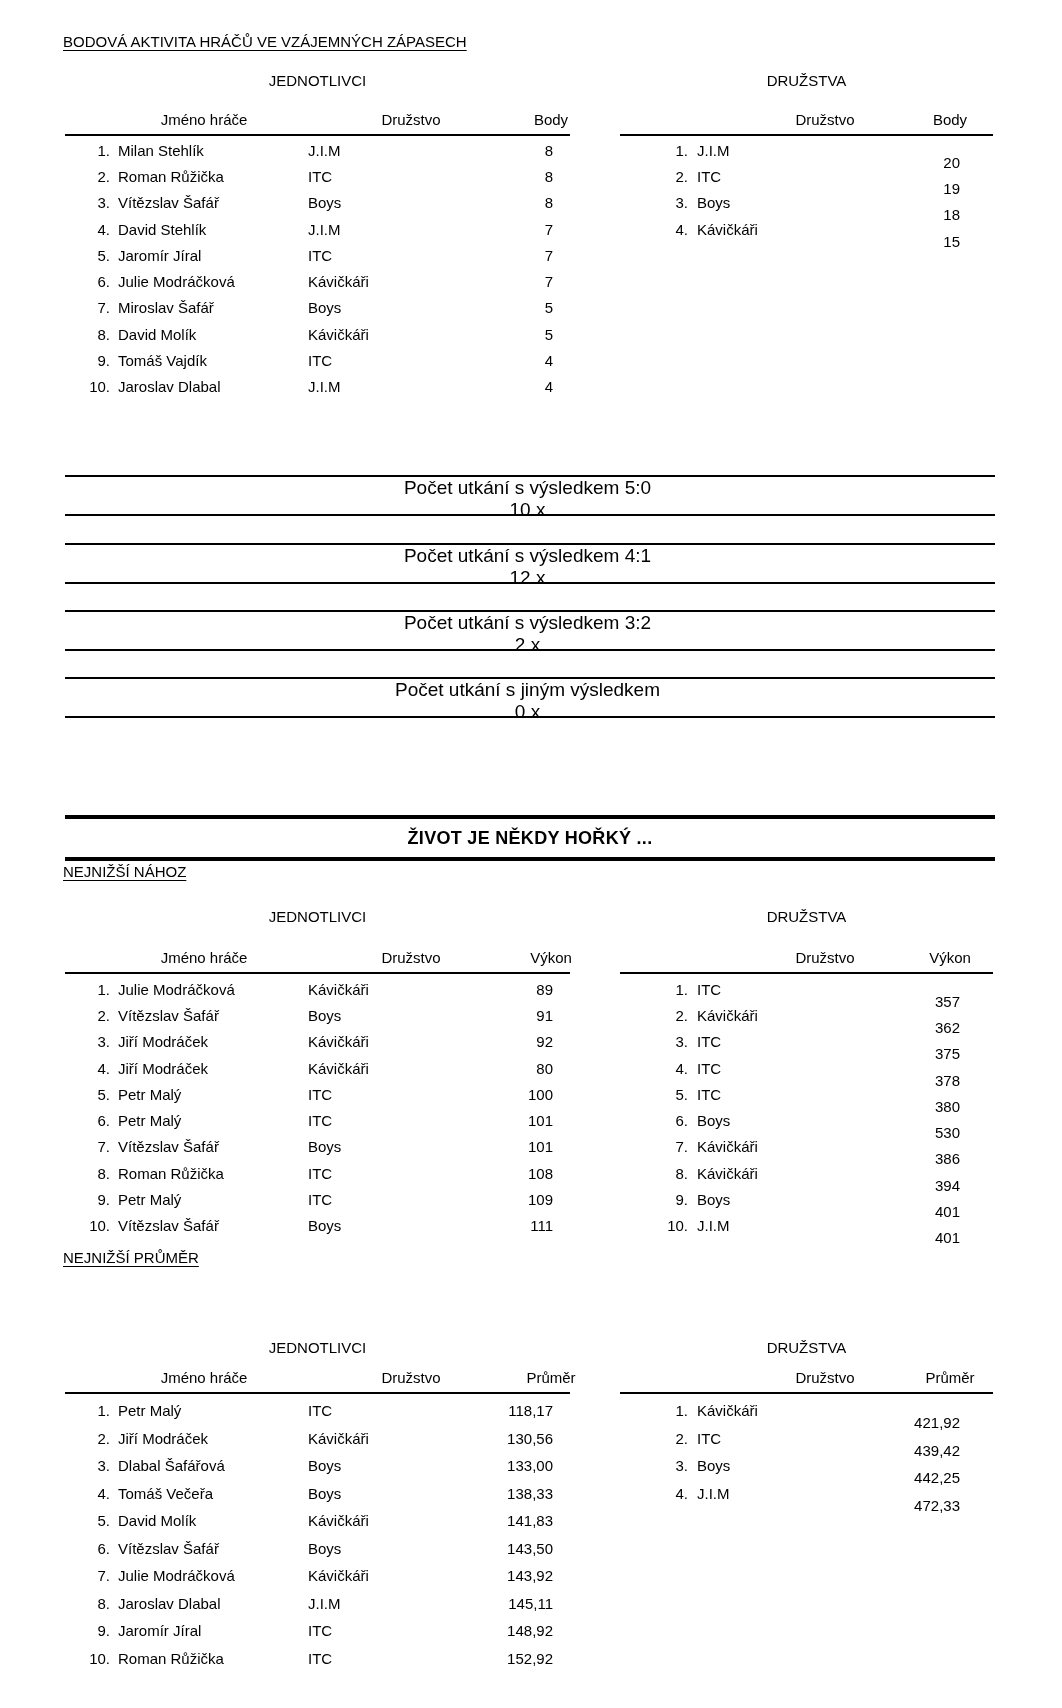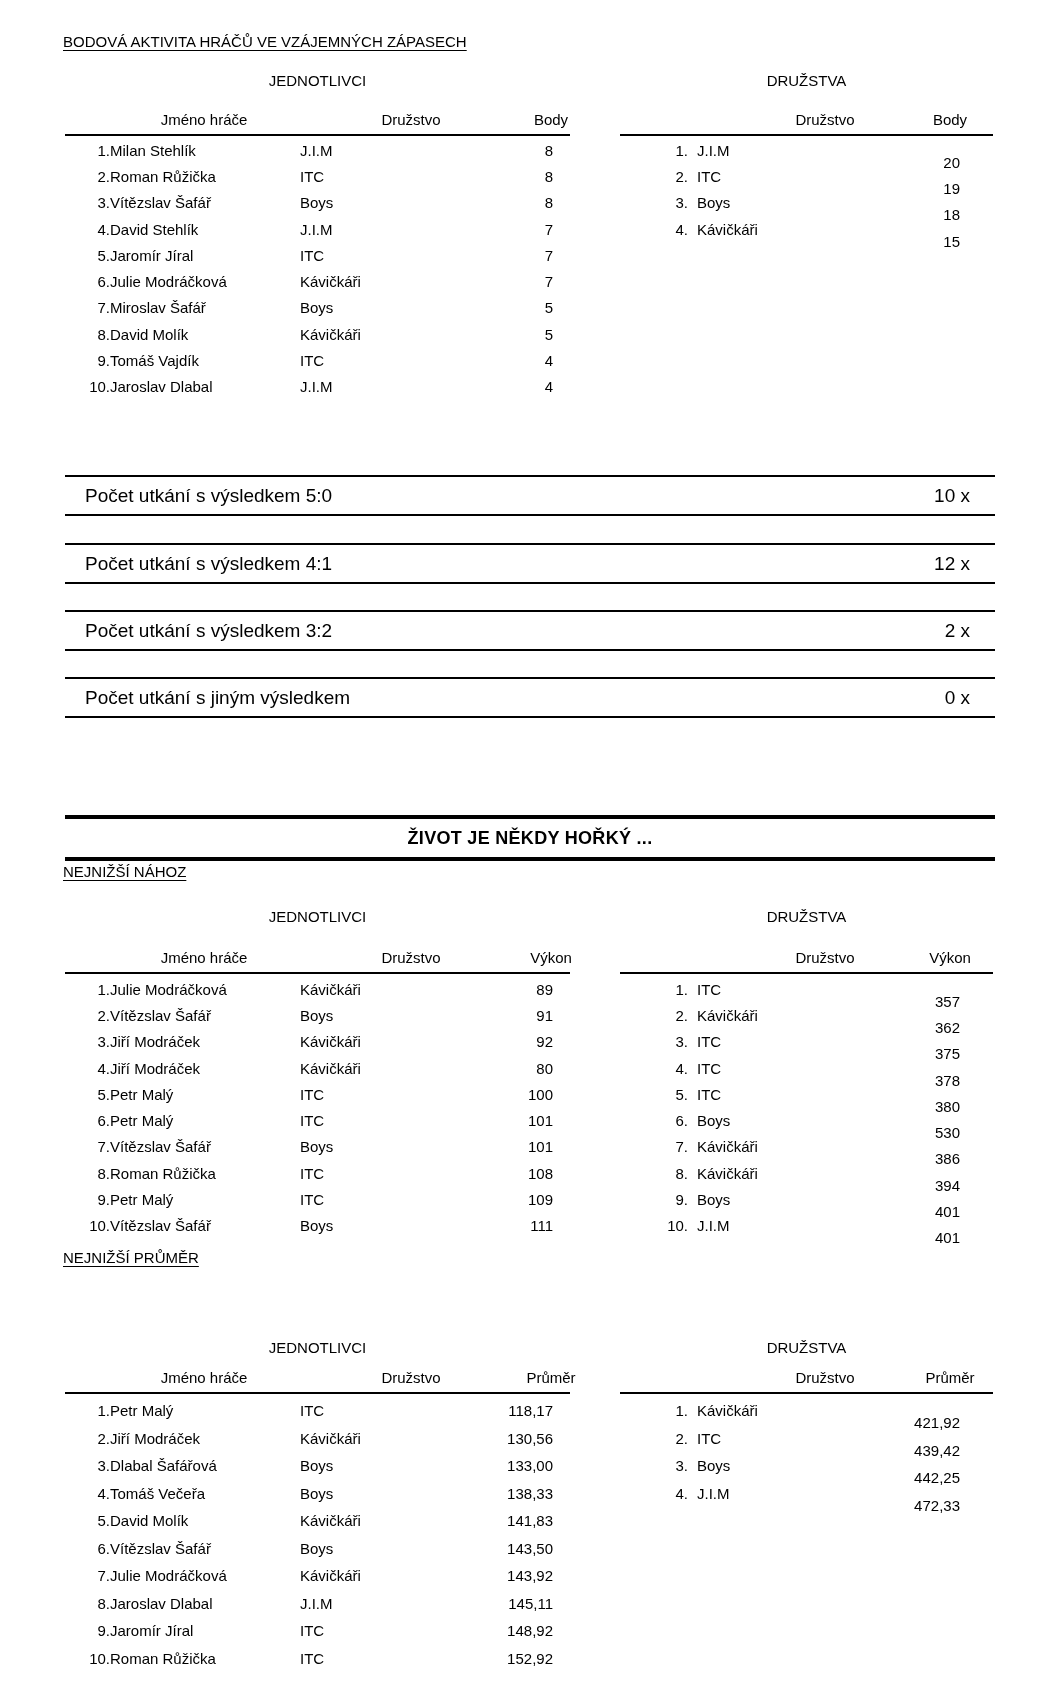--- a/index.html
+++ b/index.html
@@ -44,34 +44,35 @@
   .t-right .h-value{left:330px;}
 
   .tbody{position:absolute;}
   .s1-rows{top:137px;}
   .s2-rows{top:976px;}
   .s3-rows{top:1397px;}
   .trow{display:flex;align-items:center;height:26.3px;}
   .s3-rows .trow{height:27.5px;}
   .cell{white-space:nowrap;}
   .t-left .cell-rank{flex:none;width:45px;text-align:right;}
-  .t-left .cell-name{flex:none;width:190px;}
+  .t-left .cell-name{flex:none;margin-left:8px;width:190px;}
   .t-left .cell-team{flex:1;}
   .t-left .cell-value{flex:none;width:90px;text-align:right;padding-right:17px;}
   .t-right .cell-rank{flex:none;width:68px;text-align:right;}
   .t-right .cell-team{flex:1;margin-left:9px;}
   .t-right .cell-value{flex:none;width:80px;text-align:right;padding-right:33px;margin-top:24px;}
 
   .banner{
     position:absolute;left:65px;width:930px;height:41px;
     box-sizing:border-box;
     border-top:2.5px solid #000;border-bottom:2.5px solid #000;
     display:flex;align-items:center;justify-content:space-between;
     padding:0 25px 0 20px;
     font-size:19px;
+    flex-direction:column;
   }
   .b1{top:475px;} .b2{top:543px;} .b3{top:610px;} .b4{top:677px;}
 
   .divider{
     position:absolute;left:65px;top:771px;width:930px;height:46px;
     box-sizing:border-box;
     border-top:4.5px solid #000;border-bottom:4.5px solid #000;
     display:flex;align-items:center;justify-content:center;
     font-weight:bold;font-size:18px;letter-spacing:0.3px;margin-top:44px;
   }

